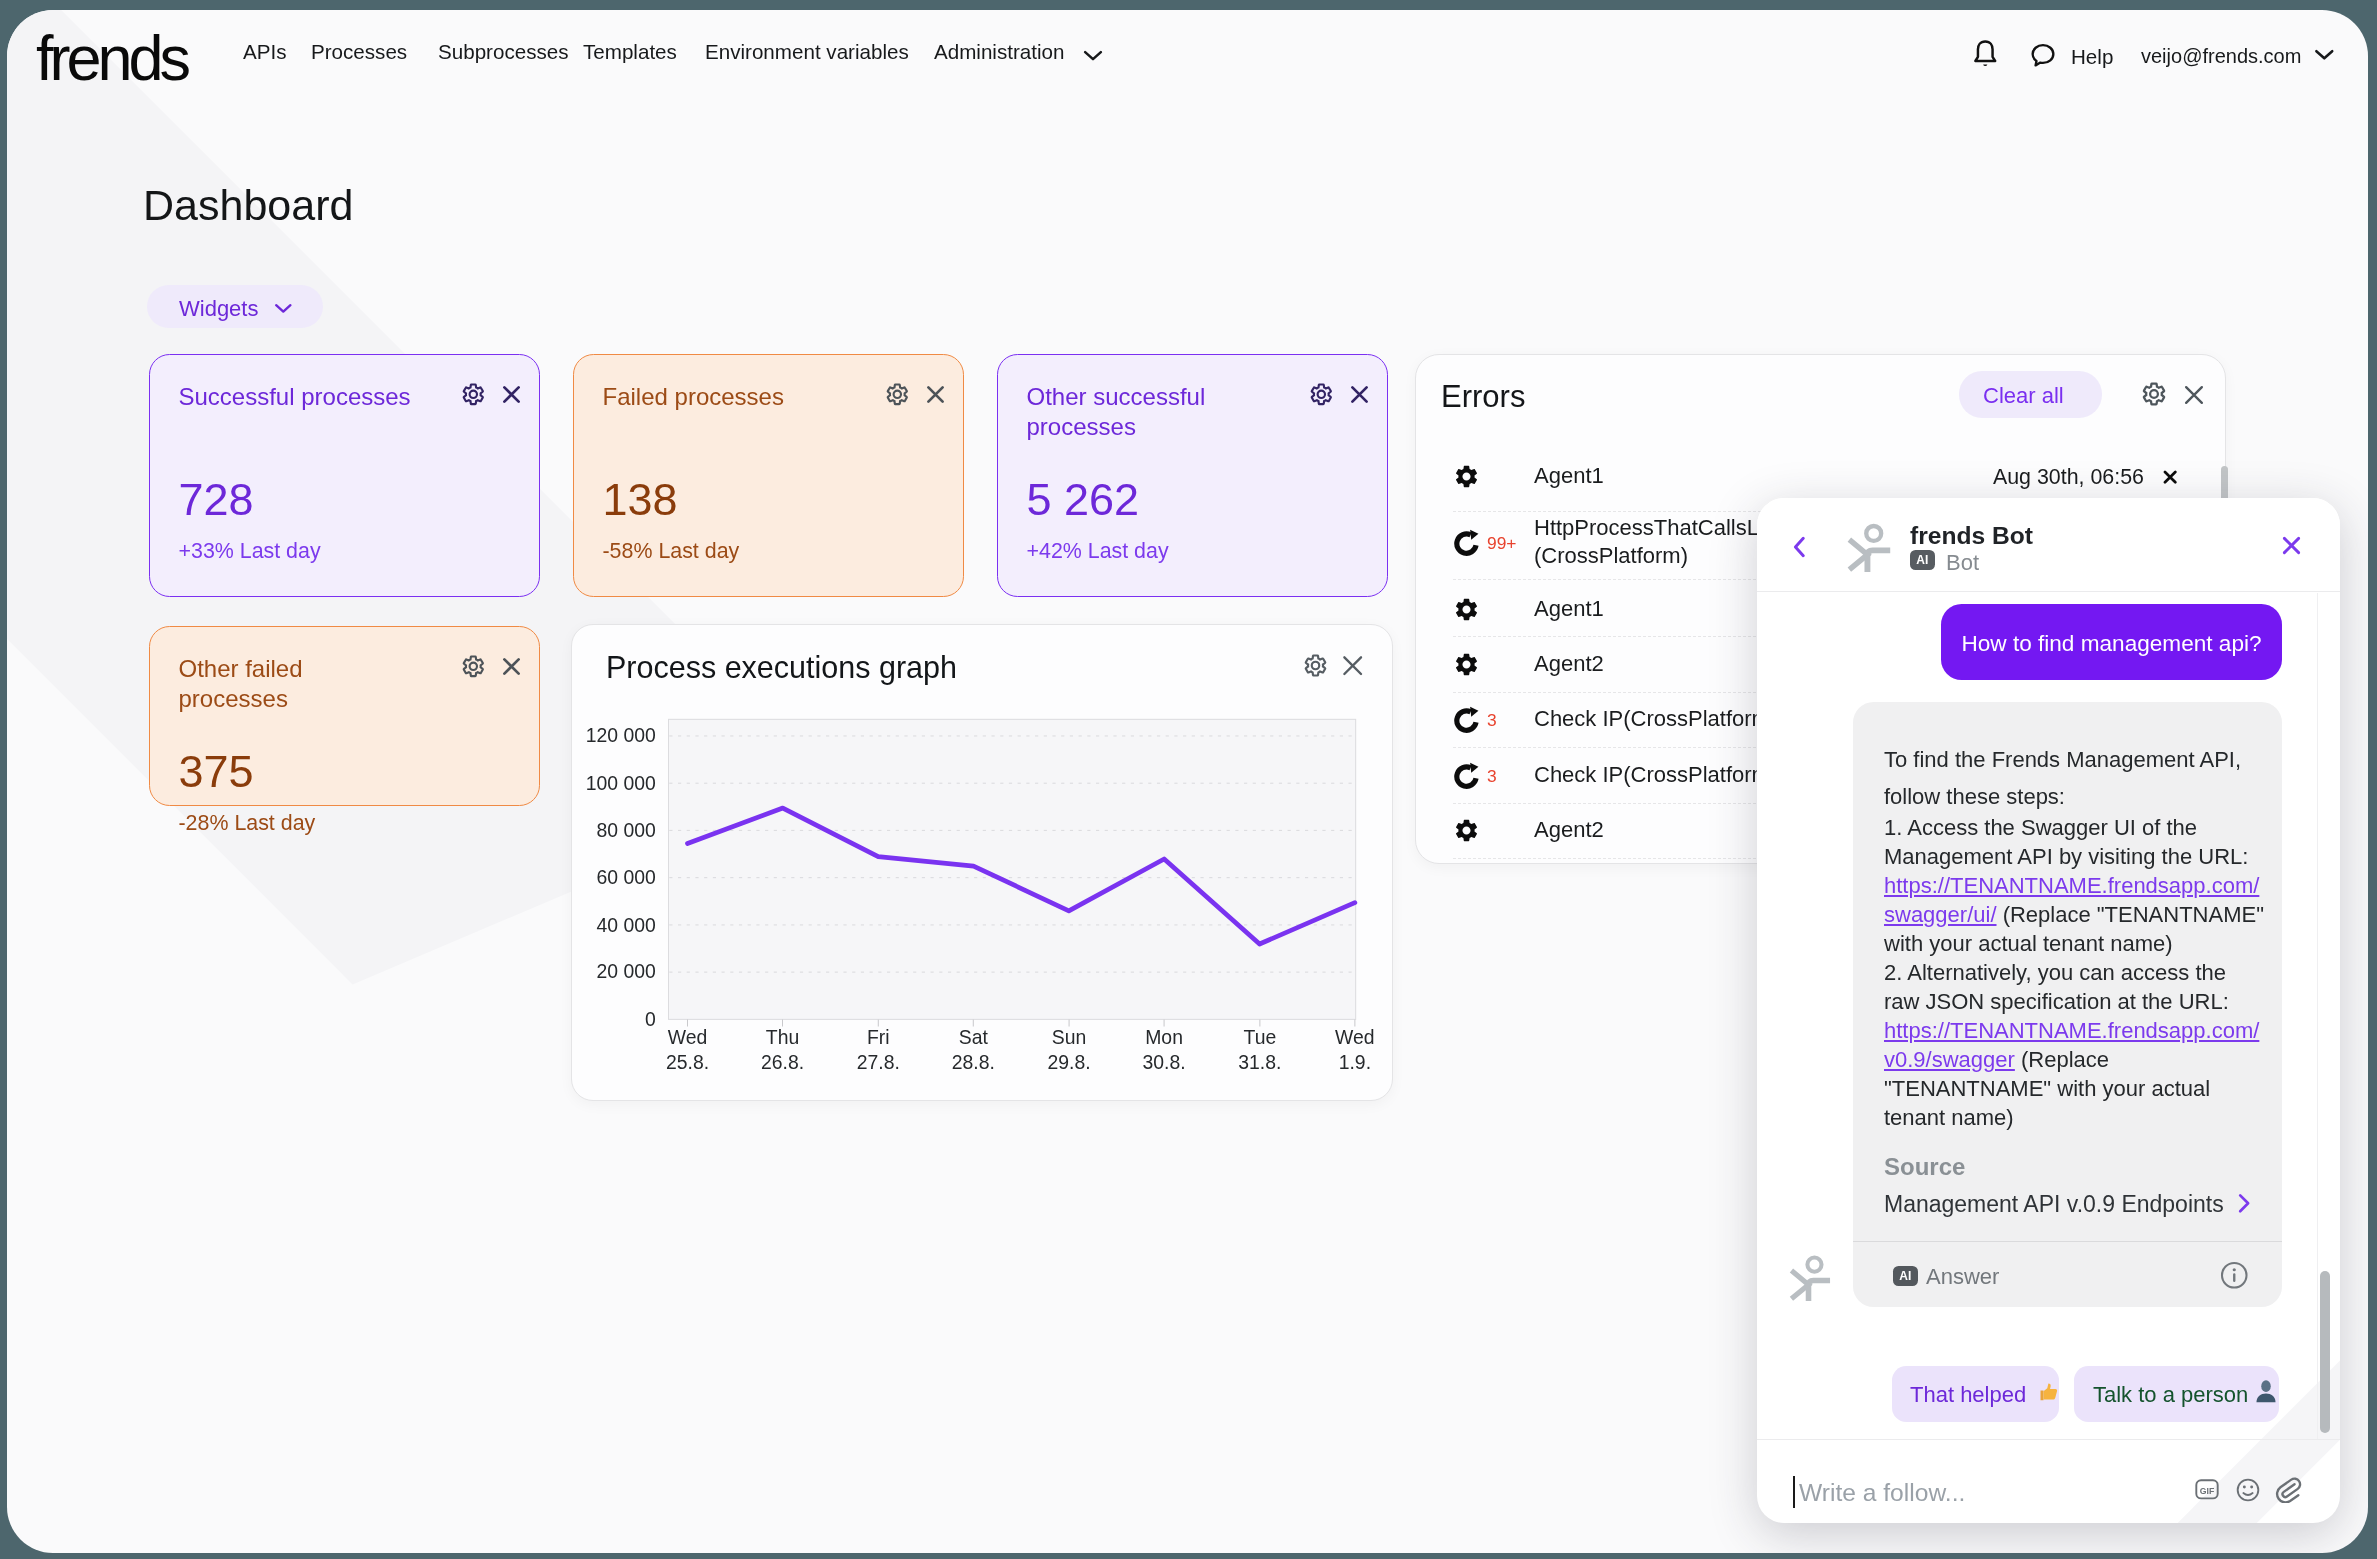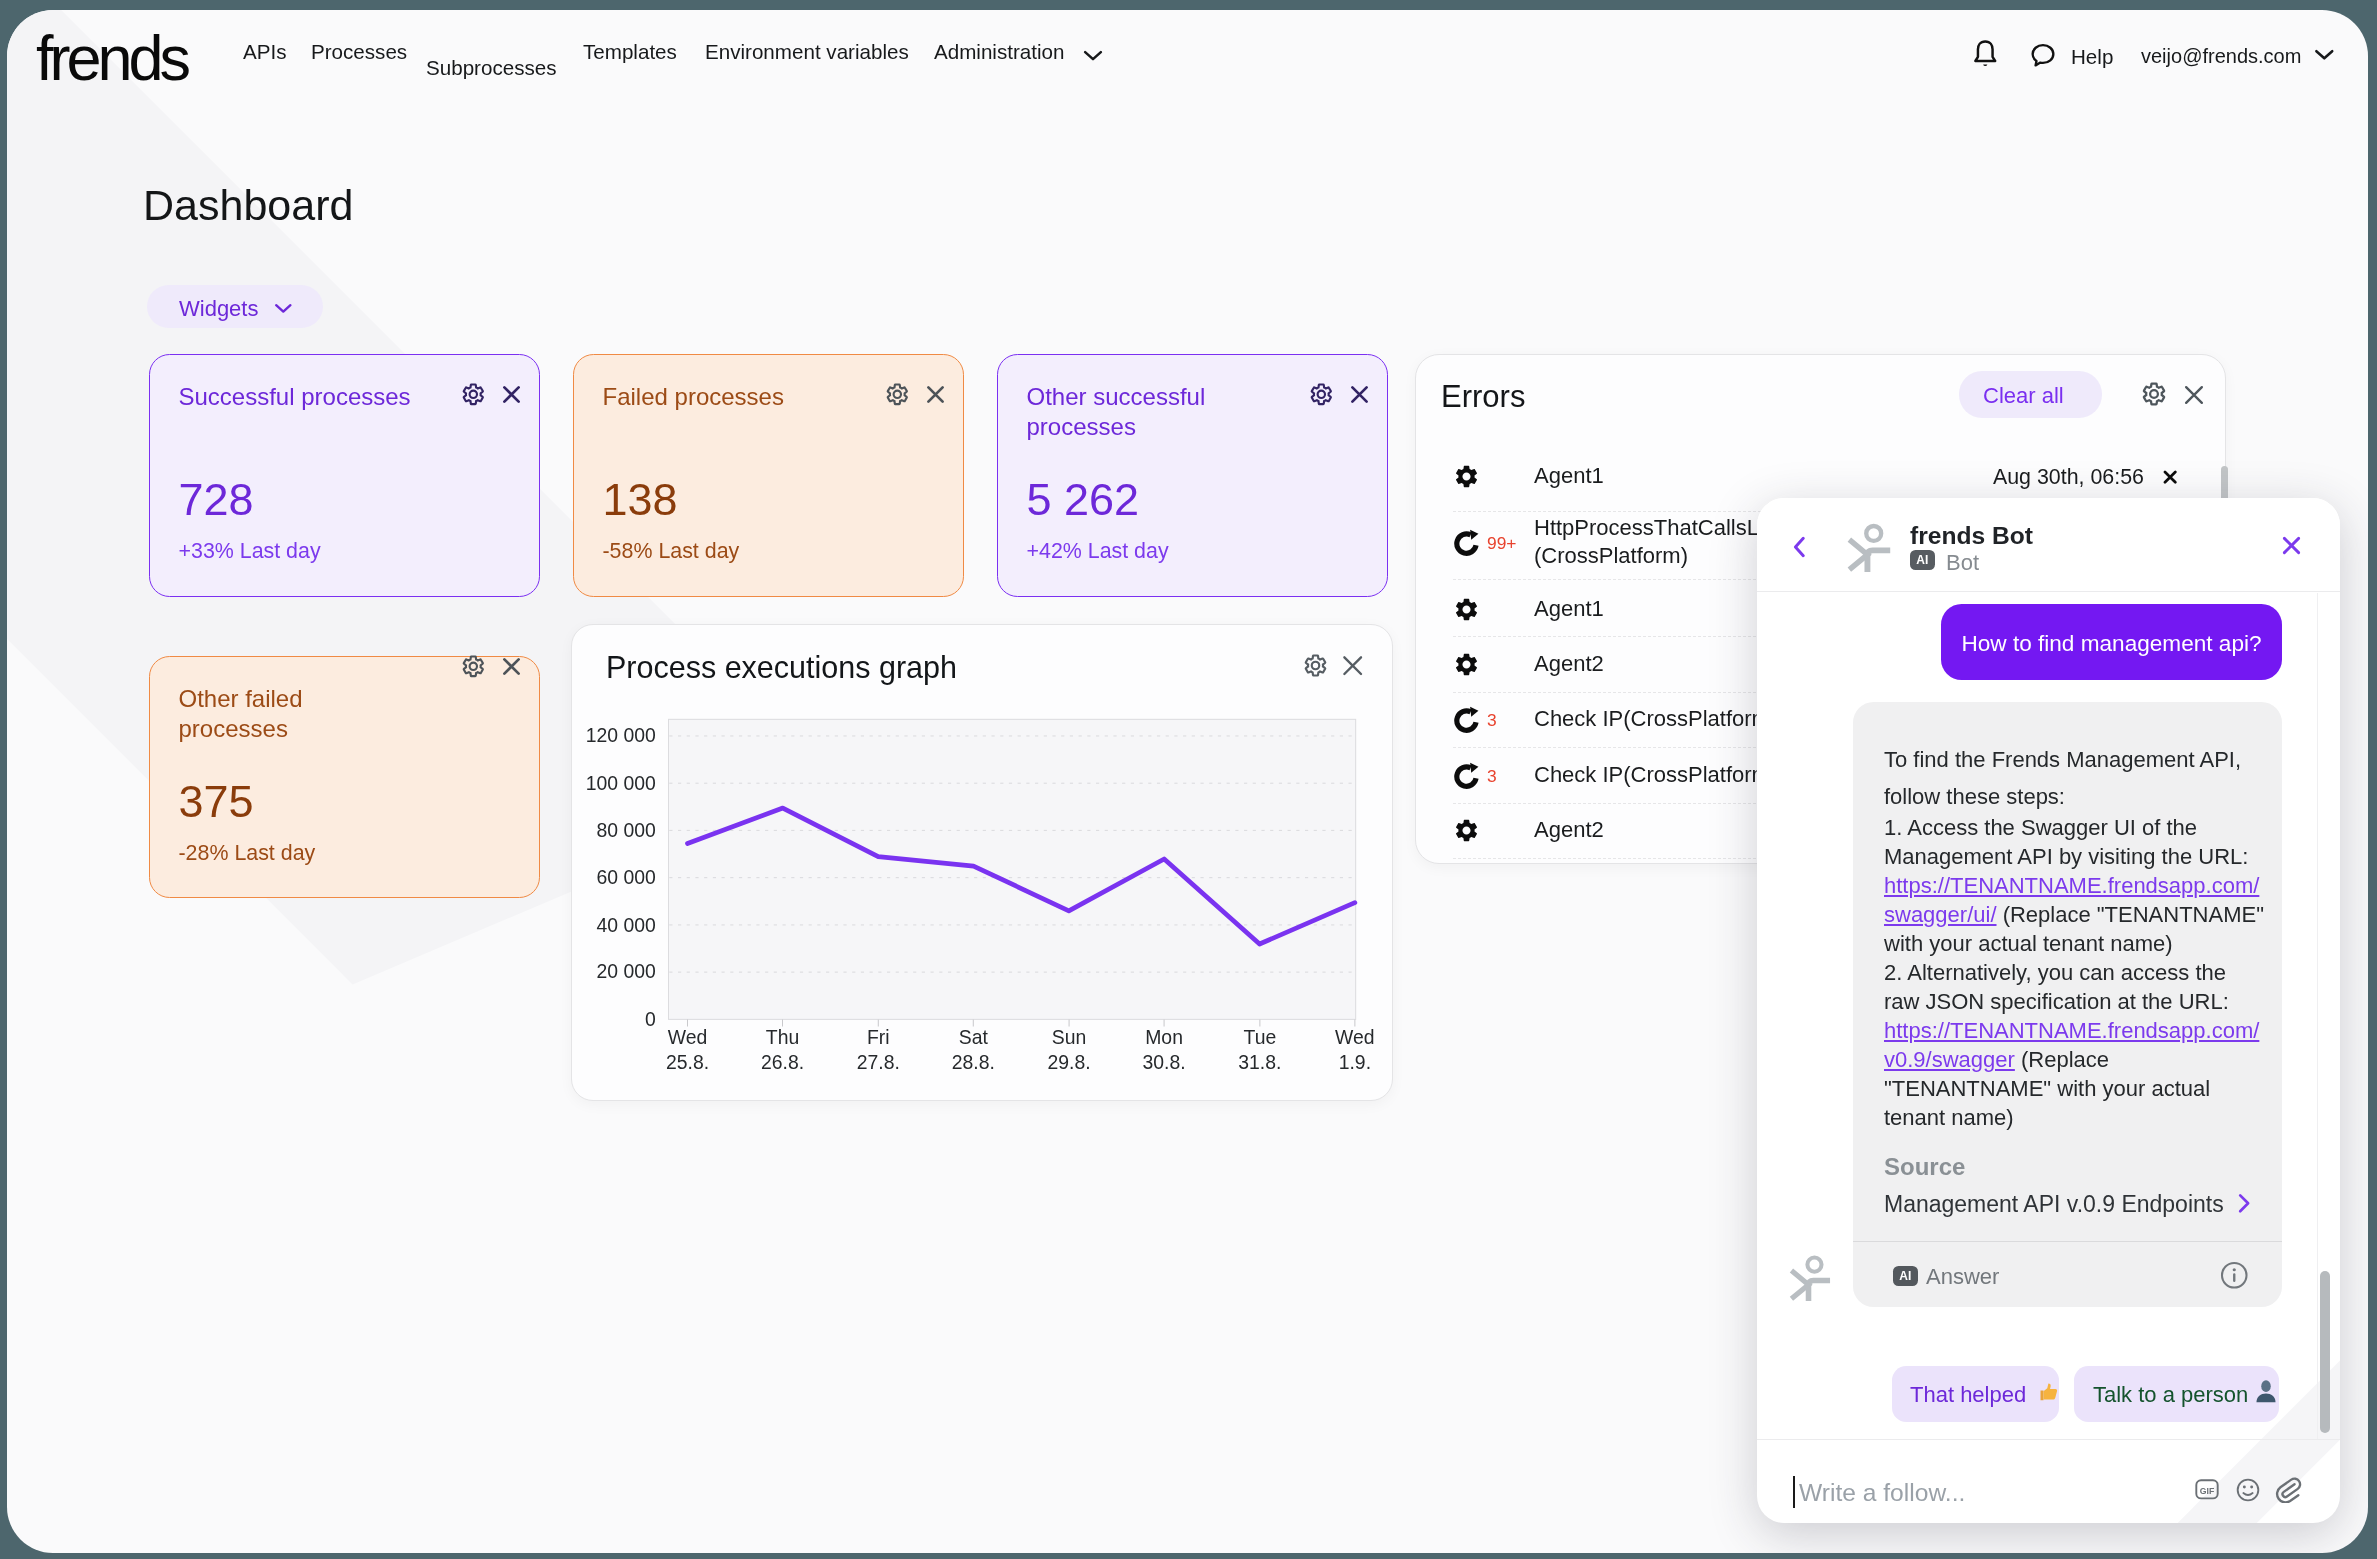--- a/index.html
+++ b/index.html
@@ -27,21 +27,21 @@
 <body>
 <div id="page">
 <div id="wrap">
 <svg class="abs" style="left:0;top:0" width="2377" height="1560" viewBox="0 0 3000 1968">
   <polygon points="77,12 1050,985 445,1242 9,806 9,12" fill="#f4f4f6"></polygon>
 </svg>
 
 <div class="abs" style="left:36px;top:22px;font-size:63px;font-weight:400;letter-spacing:-4px;color:#0a0a0a;">frends</div>
 <div class="abs nav" style="left:243px;top:40px;">APIs</div>
 <div class="abs nav" style="left:311px;top:40px;">Processes</div>
-<div class="abs nav" style="left:426px;top:40px;margin-top:16px;">Subprocesses</div>
+<div class="abs nav" style="left:438px;top:40px;">Subprocesses</div>
 <div class="abs nav" style="left:583px;top:40px;">Templates</div>
 <div class="abs nav" style="left:705px;top:40px;">Environment variables</div>
 <div class="abs nav" style="left:934px;top:40px;">Administration</div>
 <svg class="abs" style="left:1082px;top:48px" width="22" height="16" viewBox="0 0 28 20">
         <polyline points="4,5 14,14 24,5" fill="none" stroke="#17191b" stroke-width="3.2" stroke-linecap="round" stroke-linejoin="round"></polyline>
       </svg>
 <svg class="abs" style="left:1971px;top:38px" width="28.5" height="33" viewBox="0 0 24 28">
         <path d="M12 3 C7.5 3 5.8 6.5 5.8 9.5 L5.8 16 L3.6 19.5 L20.4 19.5 L18.2 16 L18.2 9.5 C18.2 6.5 16.5 3 12 3 Z" fill="none" stroke="#111" stroke-width="2.1" stroke-linejoin="round"></path>
         <path d="M10.2 22.5 a1.9 1.9 0 0 0 3.6 0 Z" fill="#111"></path>
       </svg>
@@ -91,21 +91,21 @@
   <div class="cnum purp">5 262</div>
   <div class="csub" style="color:#7c3aed;">+42% Last day</div>
 </div>
 <svg class="abs" style="left:1309px;top:382px" width="24.6" height="24.6" viewBox="0 0 24 24">
         <path fill="none" stroke="#322364" stroke-width="2.1" d="M19.14,12.94c0.04-0.3,0.06-0.61,0.06-0.94c0-0.32-0.02-0.64-0.07-0.94l2.03-1.58c0.18-0.14,0.23-0.41,0.12-0.61l-1.92-3.32c-0.12-0.22-0.37-0.29-0.59-0.22l-2.39,0.96c-0.5-0.38-1.03-0.7-1.62-0.94L14.4,2.81c-0.04-0.24-0.24-0.41-0.48-0.41h-3.84c-0.24,0-0.43,0.17-0.47,0.41L9.25,5.35C8.66,5.59,8.12,5.92,7.63,6.29L5.24,5.33c-0.22-0.08-0.47,0-0.59,0.22L2.74,8.87C2.62,9.08,2.66,9.34,2.86,9.48l2.03,1.58C4.84,11.36,4.8,11.69,4.8,12s0.02,0.64,0.07,0.94l-2.03,1.58c-0.18,0.14-0.23,0.41-0.12,0.61l1.92,3.32c0.12,0.22,0.37,0.29,0.59,0.22l2.39-0.96c0.5,0.38,1.03,0.7,1.62,0.94l0.36,2.54c0.05,0.24,0.24,0.41,0.48,0.41h3.84c0.24,0,0.44-0.17,0.47-0.41l0.36-2.54c0.59-0.24,1.13-0.56,1.62-0.94l2.39,0.96c0.22,0.08,0.47,0,0.59-0.22l1.92-3.32c0.12-0.22,0.07-0.47-0.12-0.61L19.14,12.94z M12,15.6c-1.98,0-3.6-1.62-3.6-3.6s1.62-3.6,3.6-3.6s3.6,1.62,3.6,3.6S13.98,15.6,12,15.6z"></path>
       </svg>
 <svg class="abs" style="left:1350px;top:385px" width="19" height="19" viewBox="0 0 24 24">
         <path d="M3 3 L21 21 M21 3 L3 21" stroke="#322364" stroke-width="3.4" stroke-linecap="round"></path>
       </svg>
 
-<div class="card orngcard" style="left:149px;top:656px;height:242px;">
+<div class="card orngcard" style="left:149px;top:626px;height:180px;">
   <div class="ctitle orngt">Other failed<br>processes</div>
   <div class="cnum orngn">375</div>
   <div class="csub orngt">-28% Last day</div>
 </div>
 <svg class="abs" style="left:461px;top:654px" width="24.6" height="24.6" viewBox="0 0 24 24">
         <path fill="none" stroke="#4d5358" stroke-width="2.1" d="M19.14,12.94c0.04-0.3,0.06-0.61,0.06-0.94c0-0.32-0.02-0.64-0.07-0.94l2.03-1.58c0.18-0.14,0.23-0.41,0.12-0.61l-1.92-3.32c-0.12-0.22-0.37-0.29-0.59-0.22l-2.39,0.96c-0.5-0.38-1.03-0.7-1.62-0.94L14.4,2.81c-0.04-0.24-0.24-0.41-0.48-0.41h-3.84c-0.24,0-0.43,0.17-0.47,0.41L9.25,5.35C8.66,5.59,8.12,5.92,7.63,6.29L5.24,5.33c-0.22-0.08-0.47,0-0.59,0.22L2.74,8.87C2.62,9.08,2.66,9.34,2.86,9.48l2.03,1.58C4.84,11.36,4.8,11.69,4.8,12s0.02,0.64,0.07,0.94l-2.03,1.58c-0.18,0.14-0.23,0.41-0.12,0.61l1.92,3.32c0.12,0.22,0.37,0.29,0.59,0.22l2.39-0.96c0.5,0.38,1.03,0.7,1.62,0.94l0.36,2.54c0.05,0.24,0.24,0.41,0.48,0.41h3.84c0.24,0,0.44-0.17,0.47-0.41l0.36-2.54c0.59-0.24,1.13-0.56,1.62-0.94l2.39,0.96c0.22,0.08,0.47,0,0.59-0.22l1.92-3.32c0.12-0.22,0.07-0.47-0.12-0.61L19.14,12.94z M12,15.6c-1.98,0-3.6-1.62-3.6-3.6s1.62-3.6,3.6-3.6s3.6,1.62,3.6,3.6S13.98,15.6,12,15.6z"></path>
       </svg>
 <svg class="abs" style="left:502px;top:657px" width="19" height="19" viewBox="0 0 24 24">
         <path d="M3 3 L21 21 M21 3 L3 21" stroke="#4d5358" stroke-width="3.4" stroke-linecap="round"></path>
       </svg>

